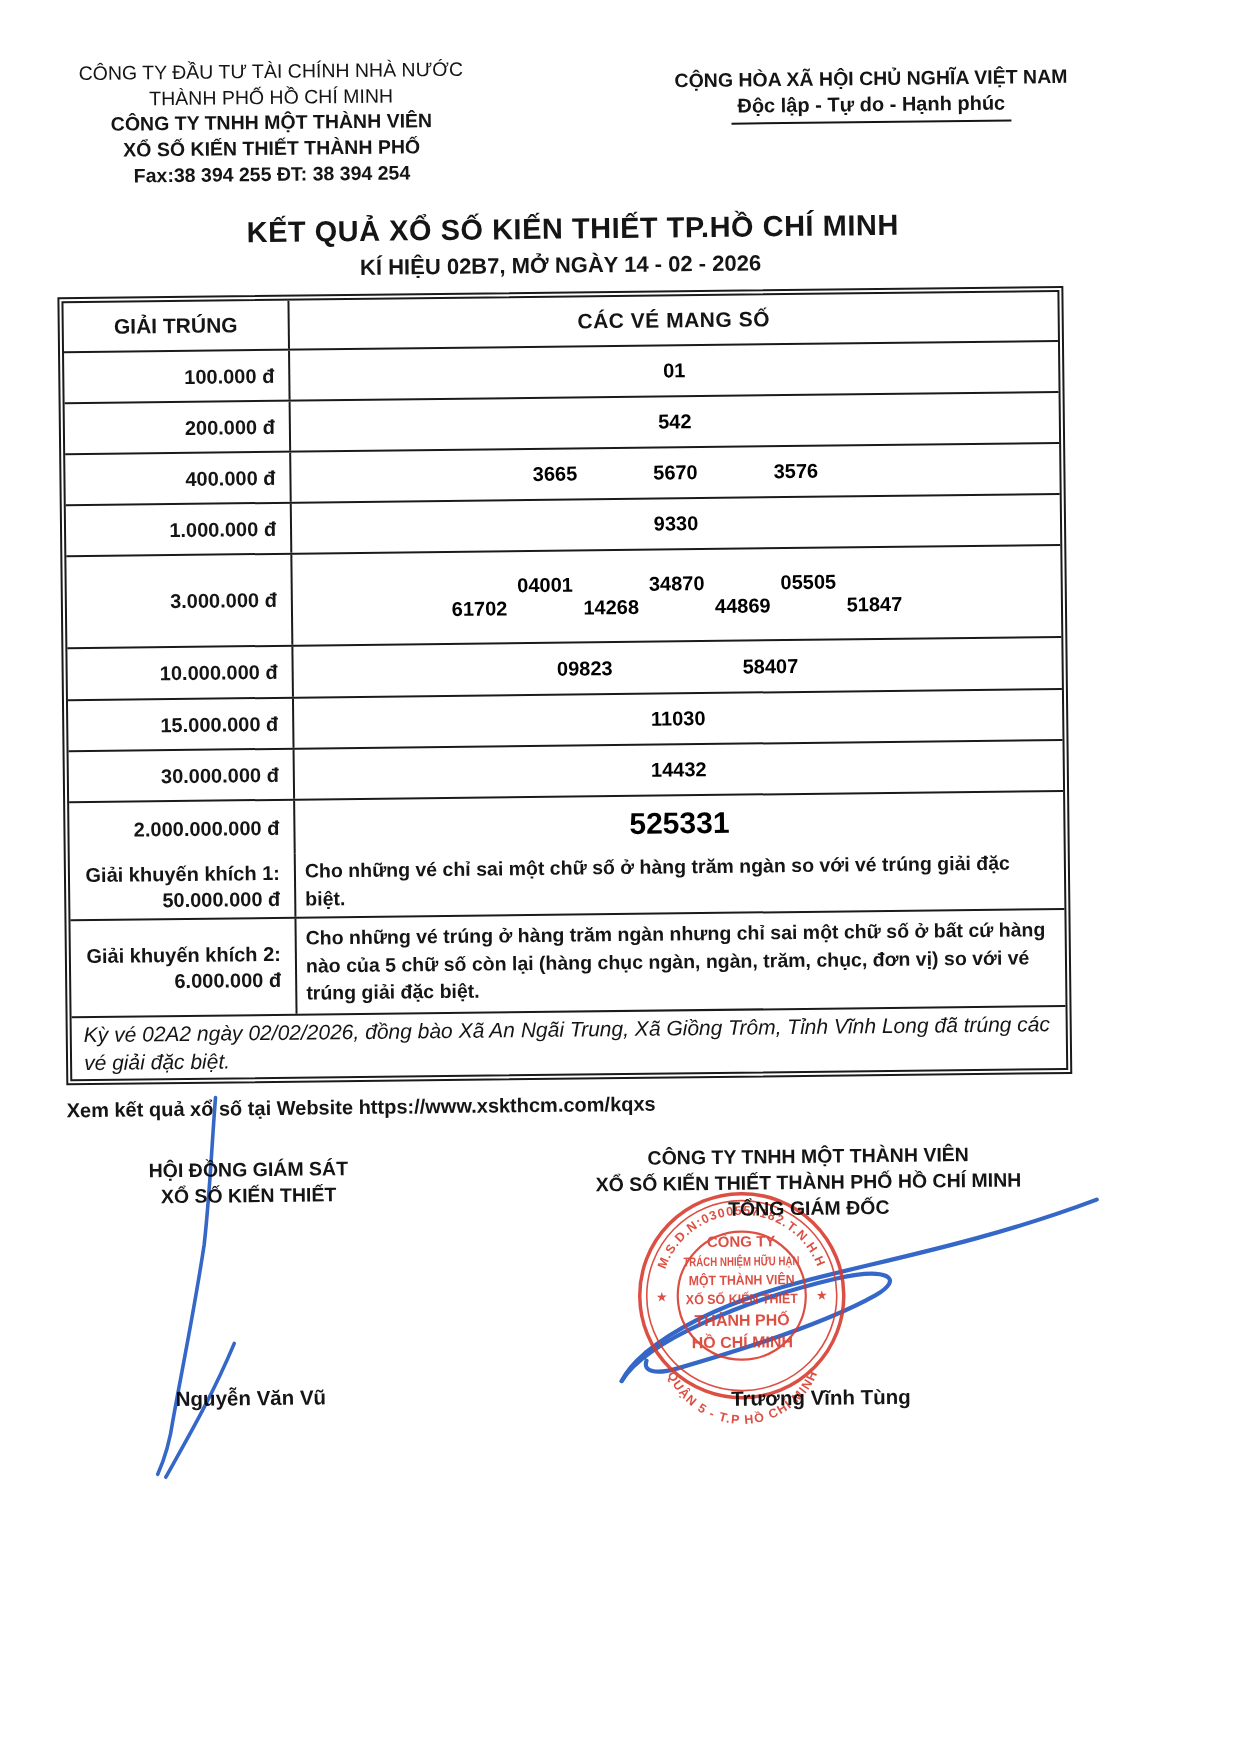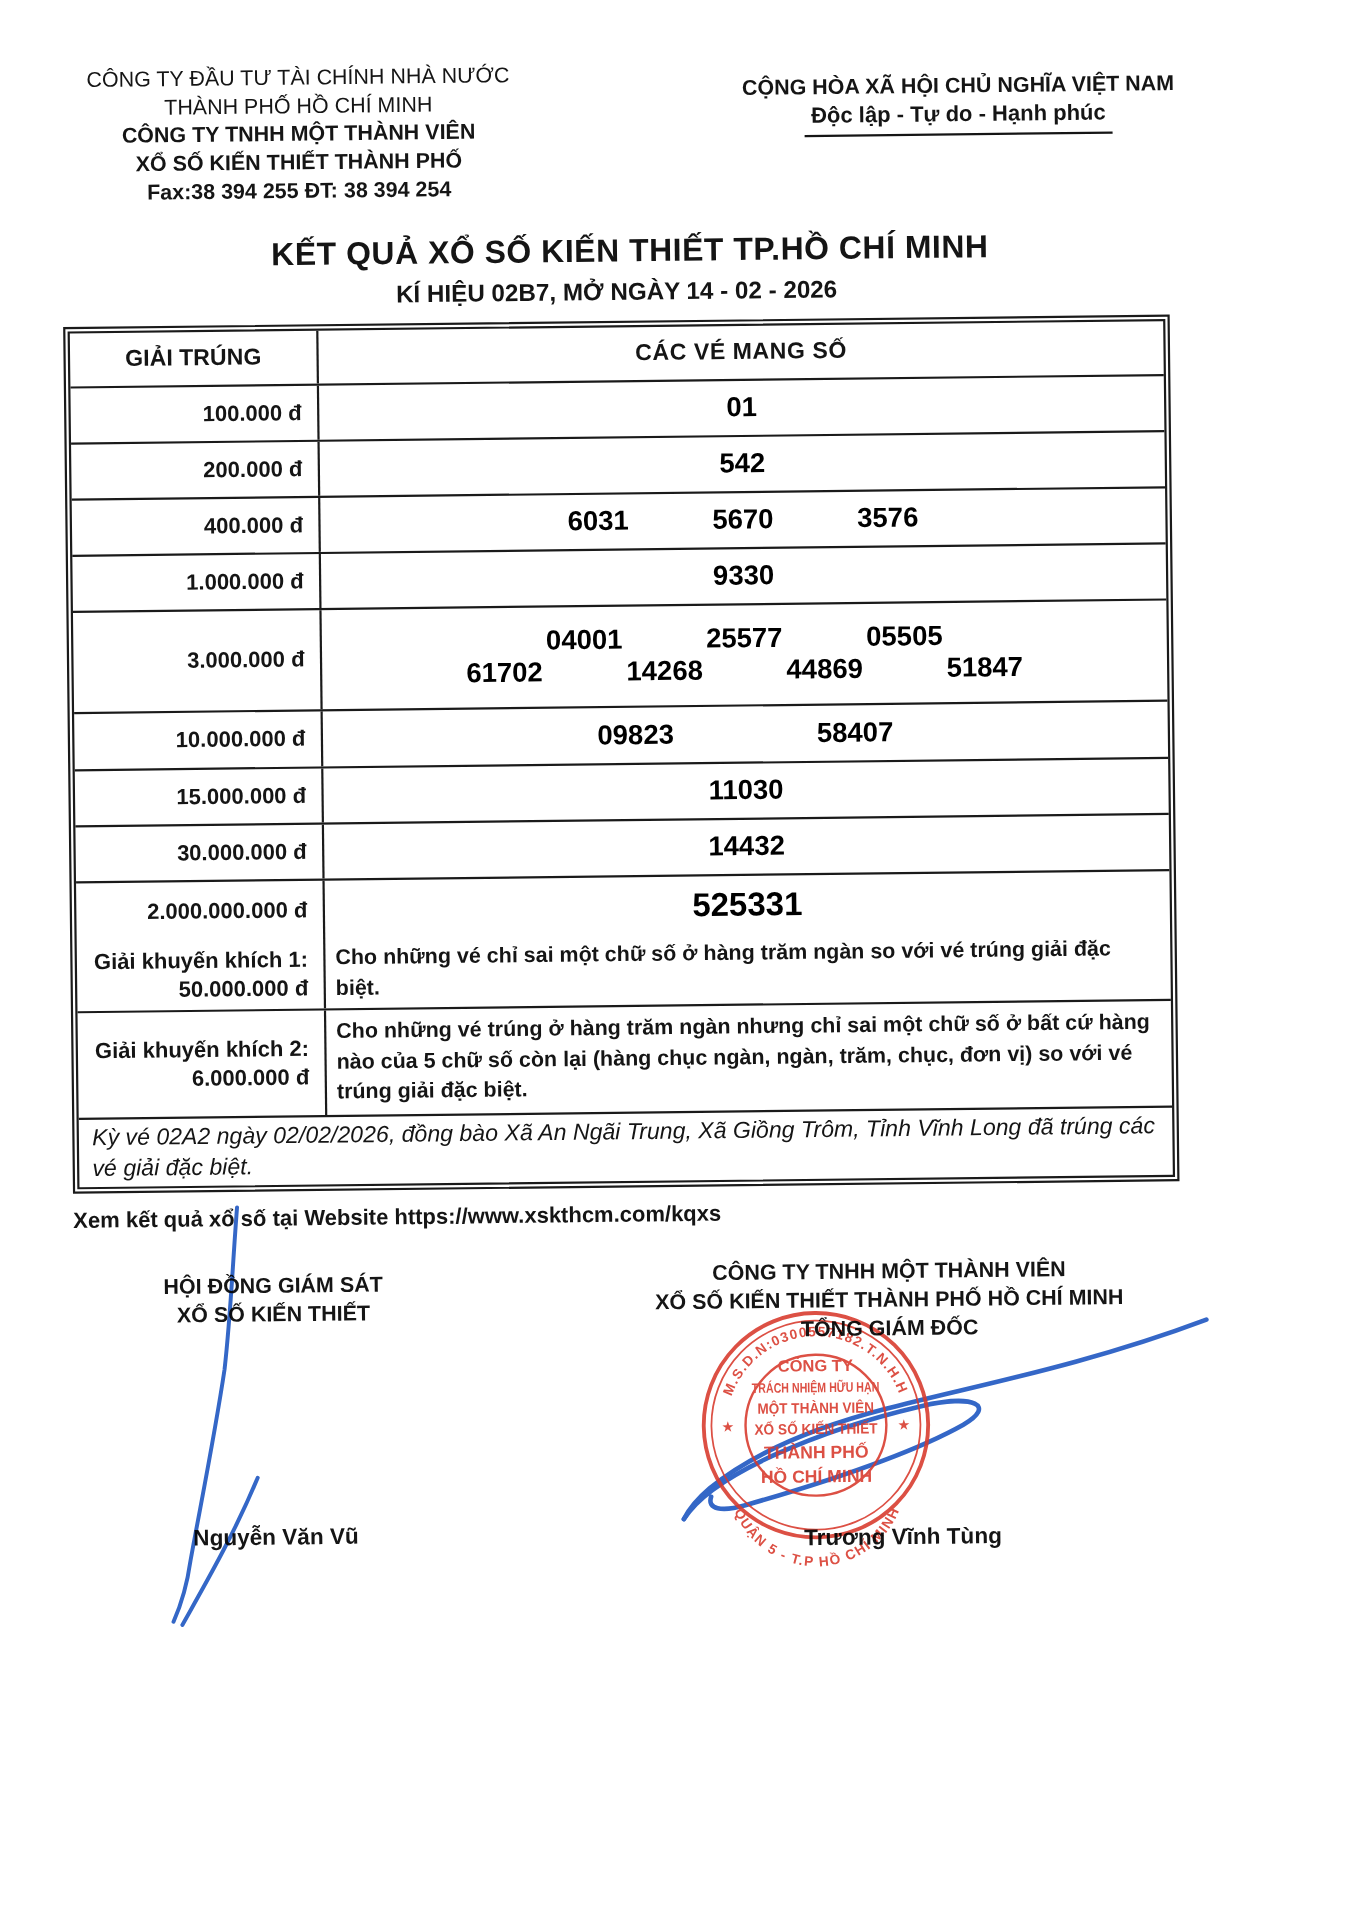--- a/index.html
+++ b/index.html
@@ -21,21 +21,21 @@
   
   .tbl-outer{left:64px;top:291px;width:998px;border:2px solid #1a1a1a;padding:2px;}
   .tbl-inner{border:2px solid #1a1a1a;}
   .trow{display:flex;border-bottom:2px solid #1a1a1a;}
   .trow:last-child{border-bottom:none;}
   .cell-prize{width:226px;border-right:2px solid #1a1a1a;display:flex;flex-direction:column;
               justify-content:center;align-items:flex-end;padding-right:14px;box-sizing:border-box;
               font-weight:bold;font-size:20px;line-height:1.3;}
   .cell-vals{flex:1;display:flex;flex-direction:column;justify-content:center;}
   .num-line{display:flex;justify-content:center;align-items:center;}
-  .num{font-weight:bold;font-size:25px;color:#000;}
+  .num{font-weight:bold;font-size:20px;color:#000;}
   .num.big{font-size:30px;}
   .thead .cell-prize{align-items:center;padding-right:0;font-size:21px;}
   .thead{height:48px;}
   .thead .cell-vals{align-items:center;font-weight:bold;font-size:21px;letter-spacing:.5px;}
   .cell-desc{flex:1;display:flex;flex-direction:column;justify-content:center;
              padding:4px 10px 4px 9px;font-weight:bold;font-size:19.5px;line-height:1.42;box-sizing:border-box;}
   .kk1{height:63px;}
   .kk2{height:95px;}
   .note-row{height:61px;display:flex;flex-direction:column;justify-content:center;
             padding:2px 12px;box-sizing:border-box;font-style:italic;font-size:21px;line-height:1.32;}
@@ -93,40 +93,40 @@
             <div class="cell-vals">
               <div class="num-line" style="gap: 0px;">
                 <span class="num">542</span>
               </div>
             </div>
           </div>
           <div class="trow" style="height: 49px;">
             <div class="cell-prize">400.000 đ</div>
             <div class="cell-vals">
               <div class="num-line" style="gap: 76px;">
-                <span class="num">6031</span>
+                <span class="num">3665</span>
                 <span class="num">5670</span>
                 <span class="num">3576</span>
               </div>
             </div>
           </div>
           <div class="trow" style="height: 49px;">
             <div class="cell-prize">1.000.000 đ</div>
             <div class="cell-vals">
               <div class="num-line" style="gap: 0px;">
                 <span class="num">9330</span>
               </div>
             </div>
           </div>
           <div class="trow" style="height: 90px;">
             <div class="cell-prize">3.000.000 đ</div>
             <div class="cell-vals">
               <div class="num-line" style="gap: 76px;">
                 <span class="num">04001</span>
-                <span class="num">25577</span>
+                <span class="num">34870</span>
                 <span class="num">05505</span>
               </div>
               <div class="num-line" style="gap: 76px;">
                 <span class="num">61702</span>
                 <span class="num">14268</span>
                 <span class="num">44869</span>
                 <span class="num">51847</span>
               </div>
             </div>
           </div>

